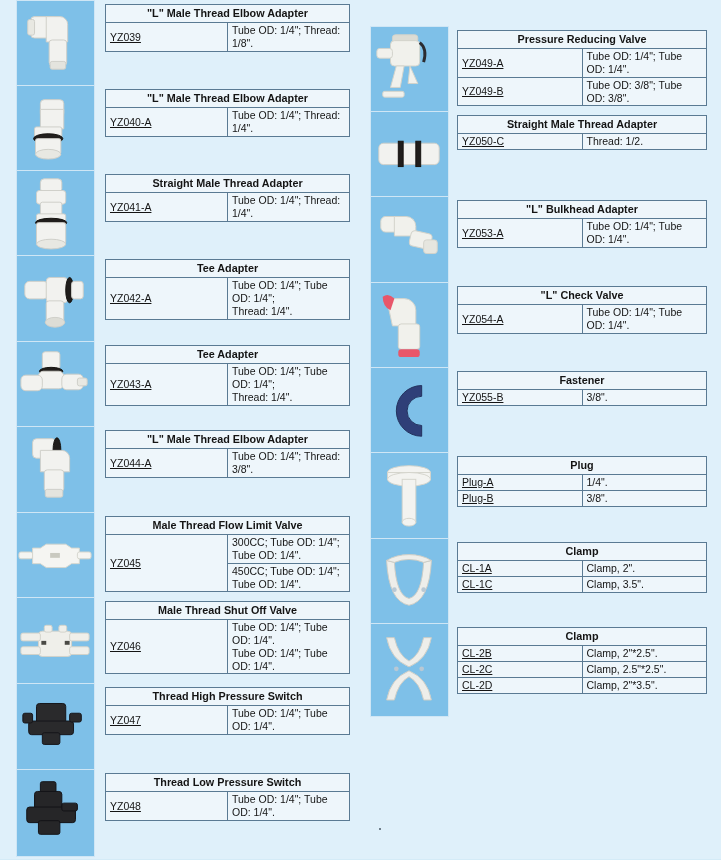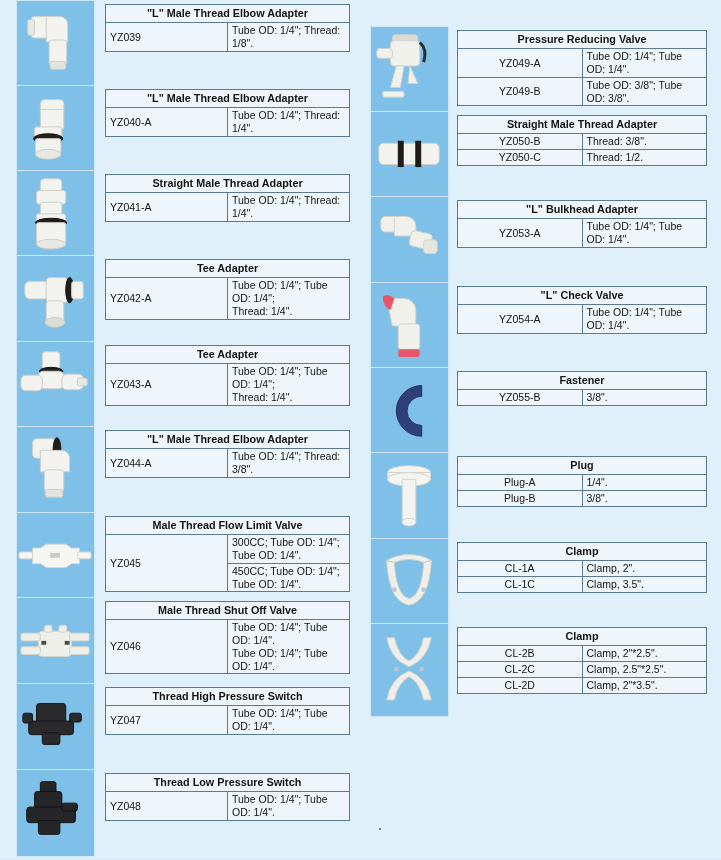--- a/index.html
+++ b/index.html
@@ -79,23 +79,24 @@
   }
   .spec-table th.title {
     text-align: center;
     font-weight: bold;
     font-size: 10.8px;
     padding: 2px 4px 2px;
   }
   .spec-table td.code {
     text-align: left;
     white-space: nowrap;
+    text-decoration: underline;
   }
   .col-left .spec-table td.code  { width: 72px; }
-  .col-right .spec-table td.code { width: 62px; text-align: center; }
+  .col-right .spec-table td.code { width: 62px; }
   .spec-table td.desc { text-align: left; }
 
   .dot-mark {
     position: absolute;
     left: 379px;
     top: 828px;
     width: 2px;
     height: 2px;
     background: #4a5a66;
     border-radius: 50%;
@@ -445,24 +446,20 @@
     </svg></div>
         </div>
         <table class="spec-table">
           <thead>
             <tr>
               <th class="title" colspan="2">Straight Male Thread Adapter</th>
             </tr>
           </thead>
           <tbody>
             <tr>
-              <td class="code">YZ050-B</td>
-              <td class="desc">Thread: 3/8".</td>
-            </tr>
-            <tr>
               <td class="code">YZ050-C</td>
               <td class="desc">Thread: 1/2.</td>
             </tr>
           </tbody>
         </table>
       </div>
       <div class="entry" style="top: 170px;">
         <div class="thumb" style="height: 88px;">
           <div class="thumb-art">
     <svg viewBox="0 0 79 88" xmlns="http://www.w3.org/2000/svg">

